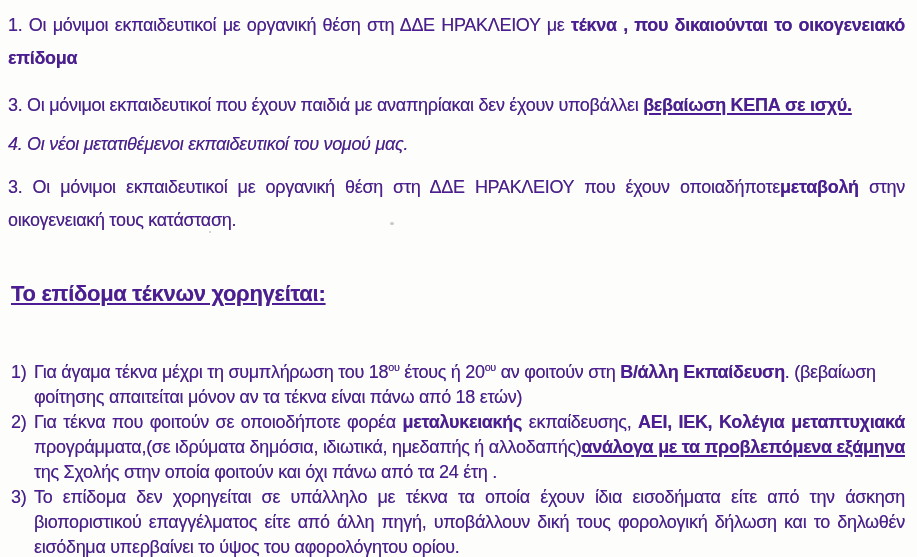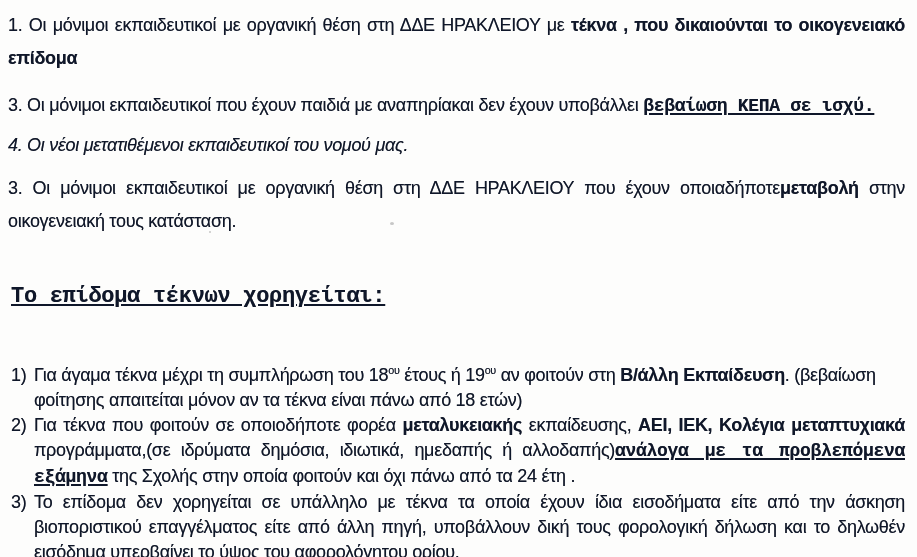--- a/index.html
+++ b/index.html
@@ -6,21 +6,21 @@
     margin: 0;
     padding: 0;
     background: #ffffff;
   }
   .page {
     position: relative;
     width: 917px;
     height: 557px;
     box-sizing: border-box;
     background: #fdfdfc;
-    color: #0f172a;
+    color: #4c1d95;
     font-family: "Liberation Sans", "DejaVu Sans", sans-serif;
     padding: 9px 12px 0 8px;
     overflow: hidden;
     letter-spacing: -0.3px;
     text-shadow: 0 0 0.5px rgba(20,20,20,0.55);
   }
   .para {
     margin: 0;
     font-size: 18px;
     line-height: 33px;
@@ -45,21 +45,21 @@
   .list-item {
     position: relative;
     padding-left: 26px;
   }
   .item-num {
     position: absolute;
     left: 3px;
     top: 0;
   }
   .b { font-weight: 700; }
-  .u { text-decoration: underline; text-underline-offset: 2px; text-decoration-thickness: 1.5px; font-family: Liberation Mono, monospace; }
+  .u { text-decoration: underline; text-underline-offset: 2px; text-decoration-thickness: 1.5px; }
   .sup { vertical-align: super; font-size: 0.6em; line-height: 0; text-align: center; }
   .speck {
     position: absolute;
     border-radius: 50%;
     background: #9a9a9a;
     opacity: 0.55;
   }
   .speck-1 { left: 390px; top: 222px; width: 4px; height: 3px; }
   .speck-2 { left: 209px; top: 231px; width: 2px; height: 2px; }
 </style>
@@ -73,21 +73,21 @@
   <p class="para p2"><span>3. Οι μόνιμοι εκπαιδευτικοί που έχουν παιδιά με αναπηρίακαι δεν έχουν υποβάλλει </span><span class="b u">βεβαίωση ΚΕΠΑ σε ισχύ.</span></p>
 
   <p class="para p3"><span>4. Οι νέοι μετατιθέμενοι  εκπαιδευτικοί του νομού μας.</span></p>
 
   <p class="para p4 justify"><span>3. Οι μόνιμοι εκπαιδευτικοί με οργανική θέση στη ΔΔΕ ΗΡΑΚΛΕΙΟΥ που έχουν οποιαδήποτε</span><span class="b">μεταβολή</span><span> στην οικογενειακή τους κατάσταση.</span></p>
 
   <h2 class="heading"><span class="b u">Το επίδομα τέκνων χορηγείται:</span></h2>
 
   <ol class="list">
     <li class="list-item">
-      <span class="item-num">1)</span><span class="item-text"><span>Για άγαμα τέκνα μέχρι τη συμπλήρωση του 18</span><span class="sup">ου</span><span> έτους ή  19</span><span class="sup">ου</span><span> αν φοιτούν στη </span><span class="b">Β/άλλη Εκπαίδευση</span><span>. (βεβαίωση φοίτησης απαιτείται μόνον αν τα τέκνα είναι πάνω από 18 ετών)</span></span>
+      <span class="item-num">1)</span><span class="item-text"><span>Για άγαμα τέκνα μέχρι τη συμπλήρωση του 18</span><span class="sup">ου</span><span> έτους ή  20</span><span class="sup">ου</span><span> αν φοιτούν στη </span><span class="b">Β/άλλη Εκπαίδευση</span><span>. (βεβαίωση φοίτησης απαιτείται μόνον αν τα τέκνα είναι πάνω από 18 ετών)</span></span>
     </li>
     <li class="list-item justify">
       <span class="item-num">2)</span><span class="item-text"><span>Για τέκνα που φοιτούν σε οποιοδήποτε φορέα </span><span class="b">μεταλυκειακής</span><span> εκπαίδευσης, </span><span class="b">ΑΕΙ, ΙΕΚ, Κολέγια μεταπτυχιακά</span><span> προγράμματα,(σε ιδρύματα δημόσια, ιδιωτικά, ημεδαπής ή αλλοδαπής)</span><span class="b u">ανάλογα με τα προβλεπόμενα εξάμηνα</span><span> της Σχολής στην οποία φοιτούν και όχι πάνω  από τα 24 έτη .</span></span>
     </li>
     <li class="list-item justify">
       <span class="item-num">3)</span><span class="item-text"><span>Το επίδομα δεν χορηγείται σε υπάλληλο με τέκνα τα οποία έχουν ίδια εισοδήματα είτε από την άσκηση βιοποριστικού επαγγέλματος είτε από άλλη πηγή, υποβάλλουν δική τους φορολογική δήλωση και το δηλωθέν εισόδημα υπερβαίνει το ύψος του αφορολόγητου ορίου.</span></span>
     </li>
   </ol>
 
   <span class="speck speck-1"></span>

